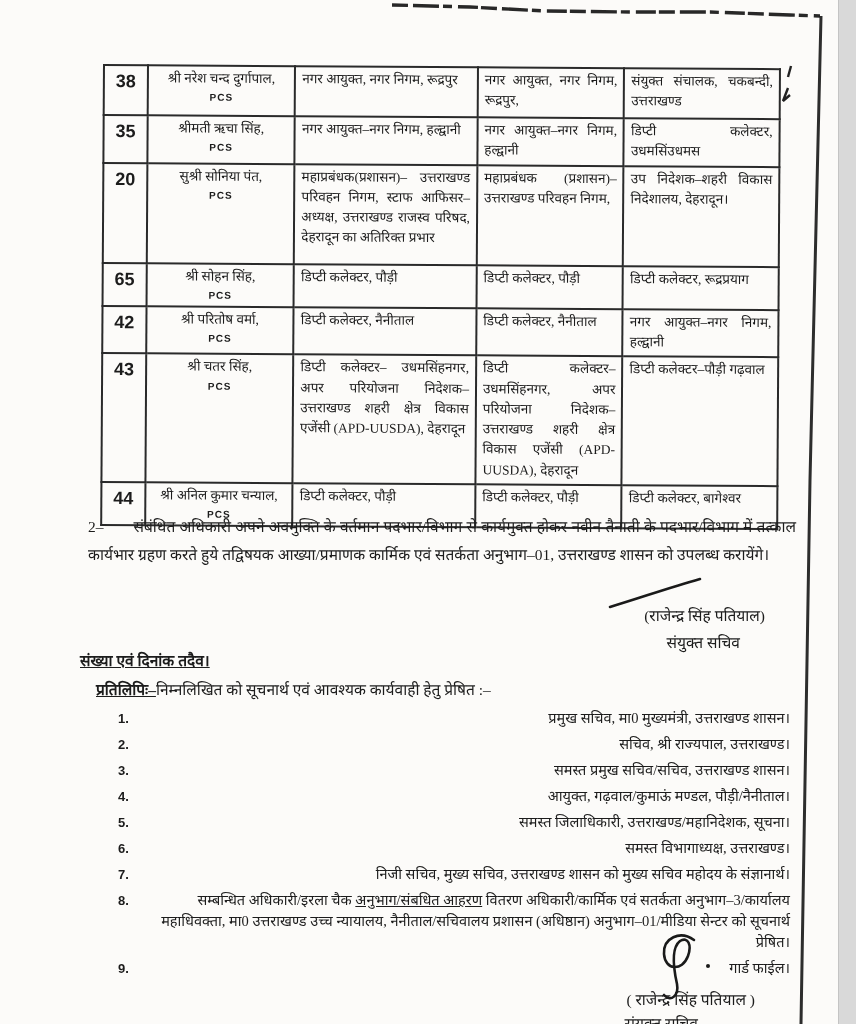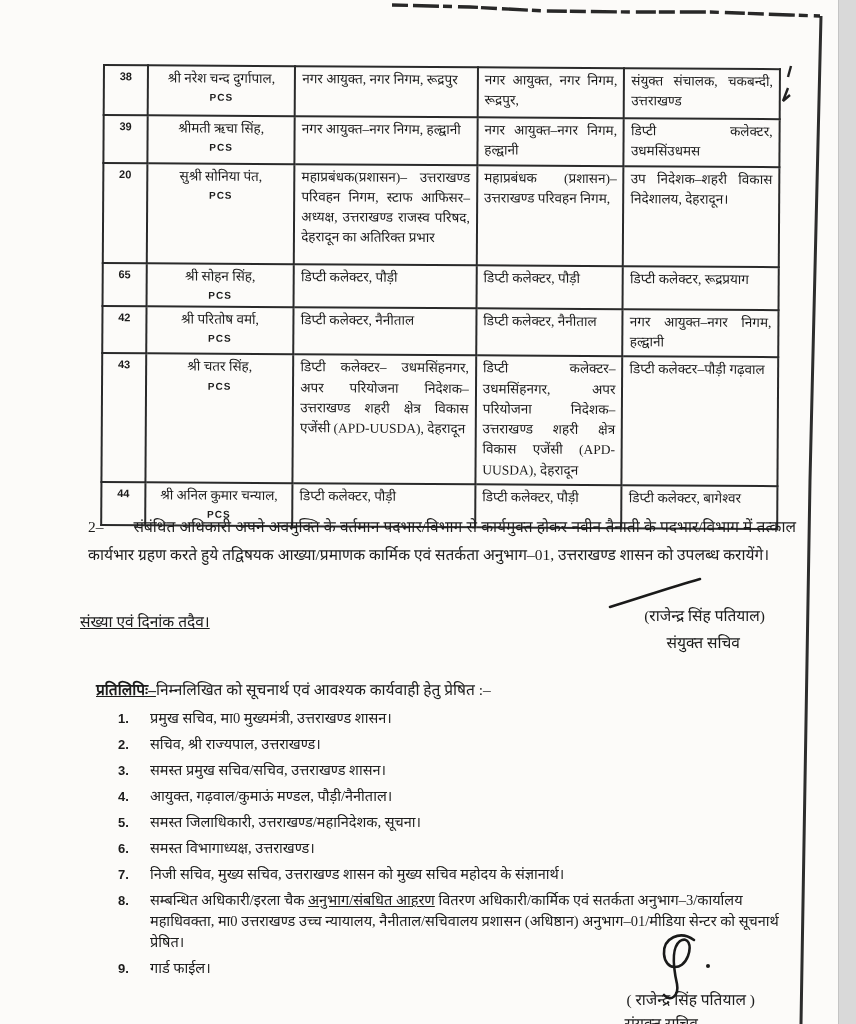--- a/index.html
+++ b/index.html
@@ -22,48 +22,48 @@
     position:absolute;left:103px;top:64px;width:678px;
     border-collapse:collapse;
     transform:rotate(0.35deg);transform-origin:top left;
     font-size:13.5px;line-height:1.5;font-weight:500;
   }
   .xfer-table td{
     border:2px solid #2a2a2a;
     vertical-align:top;
     padding:2px 6px 3px 6px;
   }
-  .td-sno{text-align:center;font-weight:bold;font-family:"Liberation Sans",sans-serif;font-size:11px;}
+  .td-sno{text-align:center;font-weight:bold;font-family:"Liberation Sans",sans-serif;font-size:18px;}
   .td-name{text-align:center;}
   .cadre{display:block;font-family:"Liberation Sans",sans-serif;font-weight:bold;font-size:10px;letter-spacing:1px;margin-top:1px;}
   .td-post{text-align:justify;}
 
   
   .para2{
     position:absolute;left:80px;top:505px;width:708px;
     font-size:15.5px;line-height:28px;font-weight:500;
     text-align:justify;margin:8px;
   }
   .para2 .gap{display:inline-block;width:30px;}
 
   .refline{
-    position:absolute;left:80px;top:610px;
-    font-size:15.5px;font-weight:normal;text-decoration:underline;
+    position:absolute;left:80px;top:649px;
+    font-size:15.5px;font-weight:bold;text-decoration:underline;
   }
   .copyline{
     position:absolute;left:96px;top:678px;width:720px;
     font-size:15.5px;font-weight:500;
   }
   .copyline .u,.u{text-decoration:underline;}
   .copyline .label{font-weight:bold;}
 
   .copies{position:absolute;left:118px;top:708px;width:672px;}
   .citem{display:flex;margin-bottom:5px;font-size:14.5px;line-height:21px;font-weight:500;}
   .cnum{flex:0 0 32px;font-family:"Liberation Sans",sans-serif;font-weight:bold;font-size:13px;}
-  .ctext{flex:1;text-align:left;}
+  .ctext{flex:1;text-align:right;}
 
   
   .sigline{position:absolute;font-size:15.5px;font-weight:500;text-align:right;}
   .sig1-name{left:540px;top:604px;width:225px;}
   .sig1-title{left:540px;top:631px;width:200px;}
   .sig2-name{left:555px;top:988px;width:200px;}
   .sig2-title{left:548px;top:1012px;width:150px;}
 </style>
 </head>
 <body>
@@ -89,21 +89,21 @@
     </colgroup>
     <tbody>
       <tr style="height:50px">
         <td class="td-sno">38</td>
         <td class="td-name"><span>श्री नरेश चन्द दुर्गापाल,</span><span class="cadre">PCS</span></td>
         <td class="td-post">नगर आयुक्त, नगर निगम, रूद्रपुर</td>
         <td class="td-post">नगर आयुक्त, नगर निगम, रूद्रपुर,</td>
         <td class="td-post">संयुक्त संचालक, चकबन्दी, उत्तराखण्ड</td>
       </tr>
       <tr style="height:38px">
-        <td class="td-sno">39</td>
+        <td class="td-sno">35</td>
         <td class="td-name"><span>श्रीमती ऋचा सिंह,</span><span class="cadre">PCS</span></td>
         <td class="td-post">नगर आयुक्त–नगर निगम, हल्द्वानी</td>
         <td class="td-post">नगर आयुक्त–नगर निगम, हल्द्वानी</td>
         <td class="td-post">डिप्टी कलेक्टर, उधमसिंउधमस</td>
       </tr>
       <tr style="height:100px">
         <td class="td-sno">20</td>
         <td class="td-name"><span>सुश्री सोनिया पंत,</span><span class="cadre">PCS</span></td>
         <td class="td-post">महाप्रबंधक(प्रशासन)– उत्तराखण्ड परिवहन निगम, स्टाफ आफिसर–अध्यक्ष, उत्तराखण्ड राजस्व परिषद, देहरादून का अतिरिक्त प्रभार</td>
         <td class="td-post">महाप्रबंधक (प्रशासन)– उत्तराखण्ड परिवहन निगम,</td>

